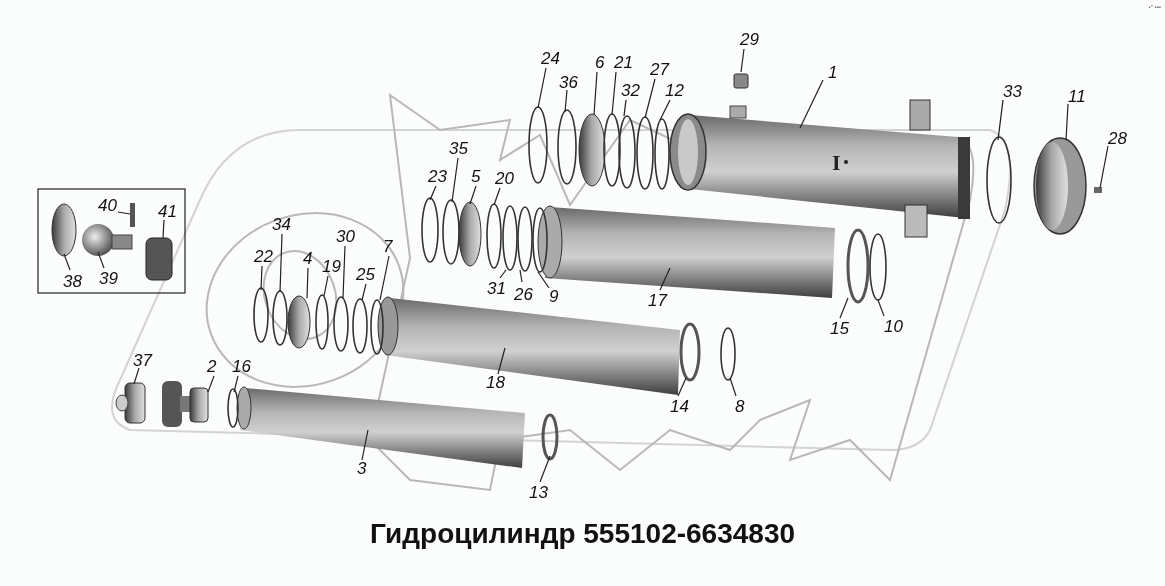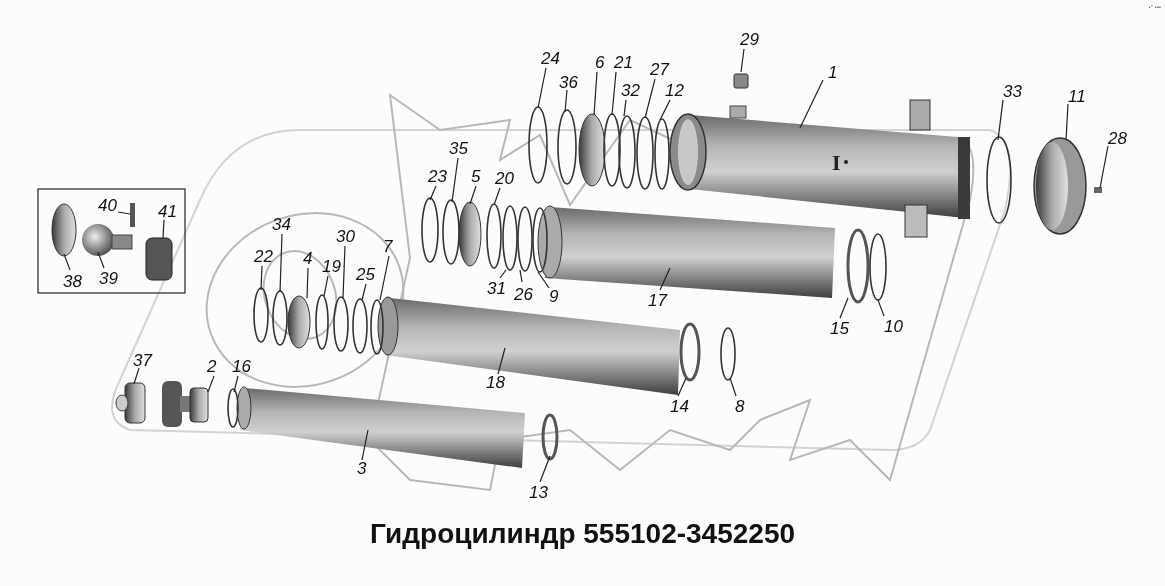--- a/index.html
+++ b/index.html
@@ -220,13 +220,13 @@
     <text class="lbl" x="559" y="88">36</text>
     <text class="lbl" x="133" y="366">37</text>
     <text class="lbl" x="63" y="287">38</text>
     <text class="lbl" x="99" y="284">39</text>
     <text class="lbl" x="98" y="211">40</text>
     <text class="lbl" x="158" y="217">41</text>
   </g>
 </svg>
 
 <div class="corner">•ᵒ ▪▪▪</div>
-<div class="title">Гидроцилиндр 555102-3452250</div>
+<div class="title">Гидроцилиндр 555102-6634830</div>
 
 </body></html>

